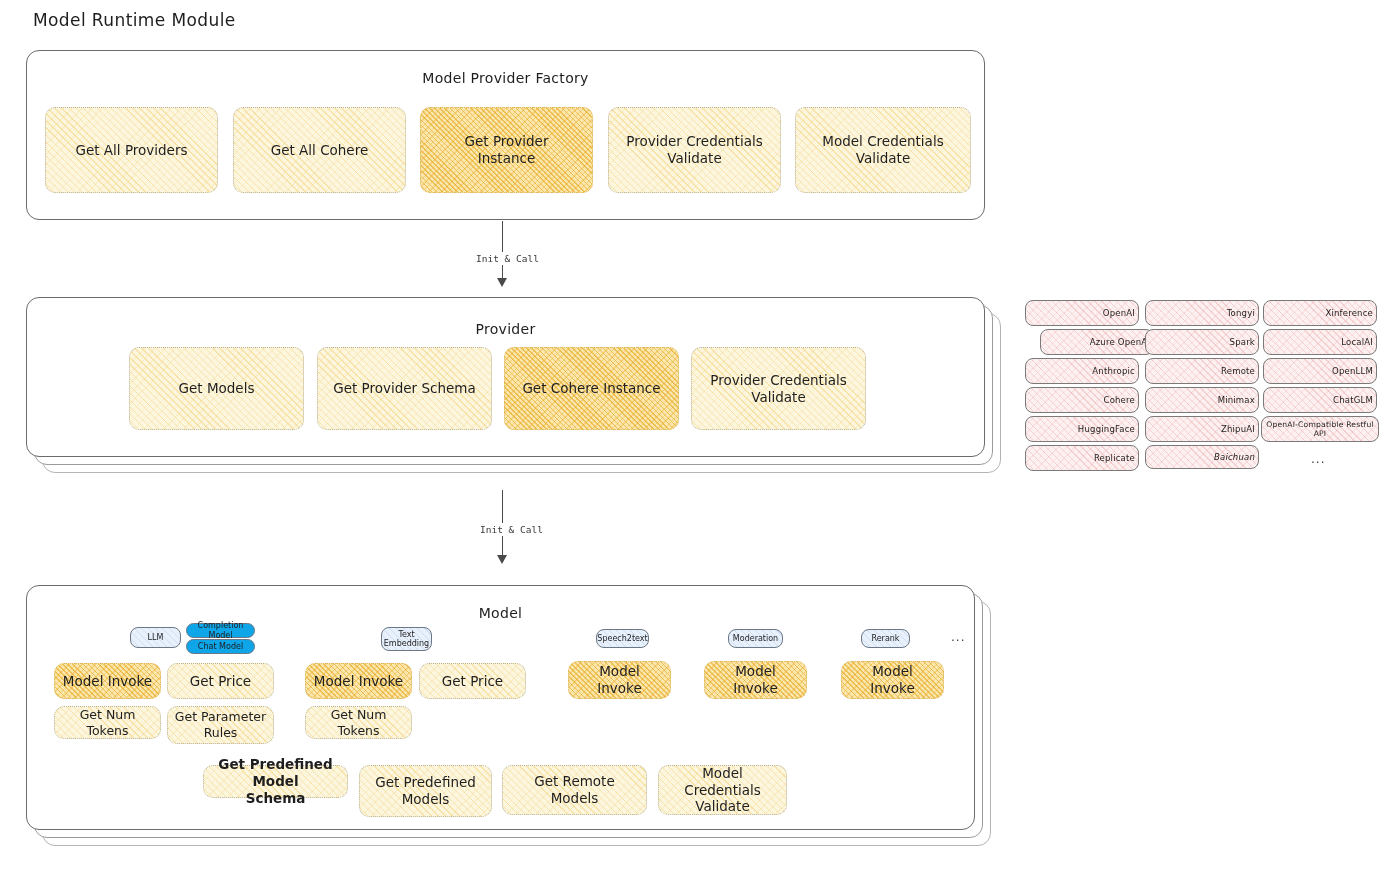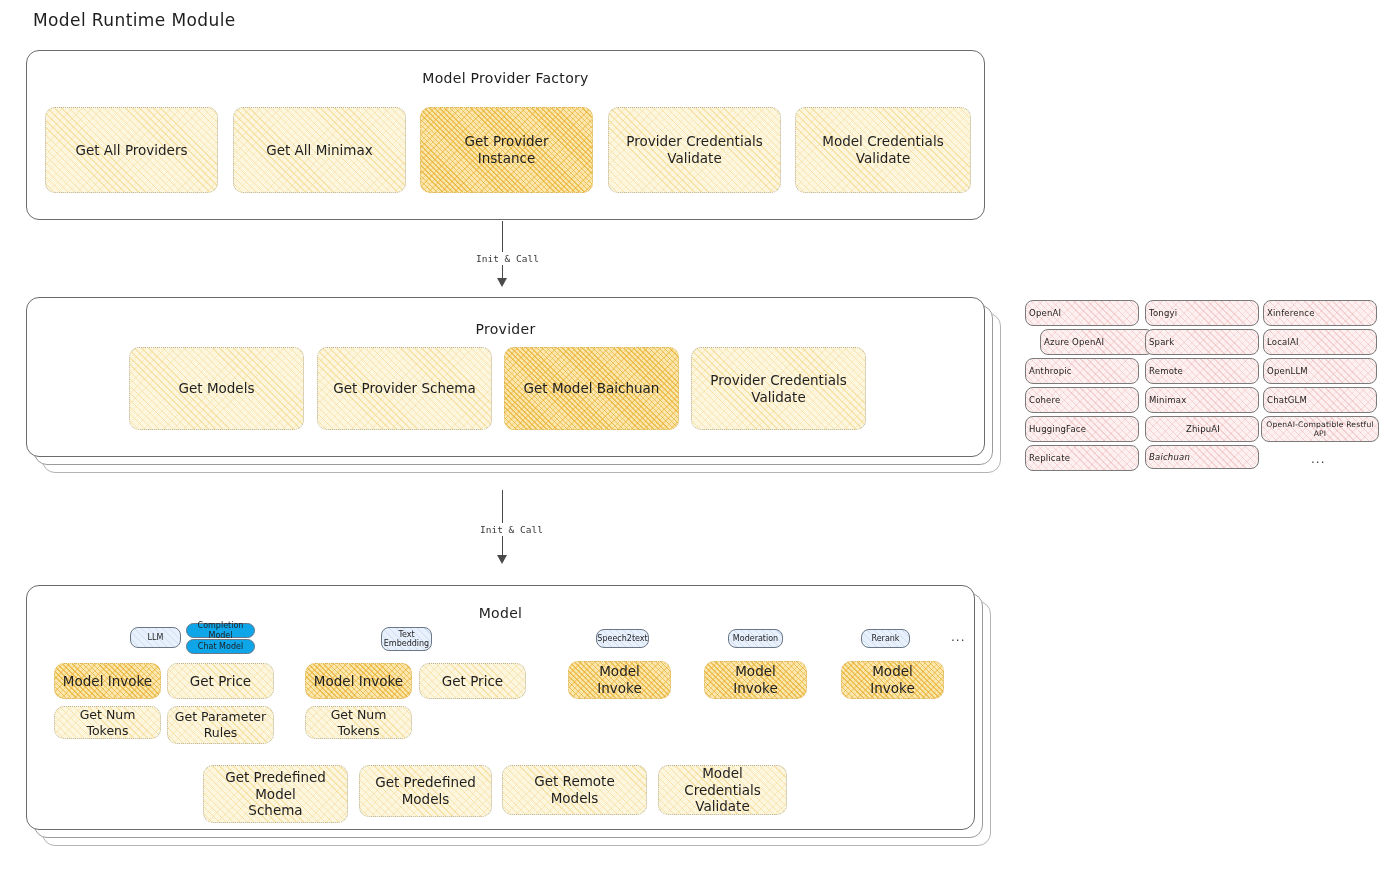--- a/index.html
+++ b/index.html
@@ -87,21 +87,21 @@
   .t12 { font-size: 12.5px; }
 
   
   .tag {
     position: absolute;
     box-sizing: border-box;
     border: 1.1px solid #7a7a7a;
     border-radius: 8px;
     display: flex;
     align-items: center;
-    justify-content: flex-start;
+    justify-content: flex-end;
     text-align: center;
     font-size: 8.5px;
     letter-spacing: 0.2px;
     color: #1e1e1e;
     background-color: #fdf0f0;
     background-image:
       repeating-linear-gradient(45deg, rgba(224,120,120,0.26) 0 1px, rgba(0,0,0,0) 1px 5px),
       repeating-linear-gradient(-45deg, rgba(224,120,120,0.12) 0 1px, rgba(0,0,0,0) 1px 6px);
     padding: 1px 3px;
   }
@@ -166,21 +166,21 @@
   <div class="page-title">Model Runtime Module</div>
 
   <div class="card" style="left:26px; top:50px; width:959px; height:170px;">
     <div class="card-title" style="top:19px;">Model Provider Factory</div>
   </div>
 
   <div class="box light t13" style="left:45px; top:107px; width:173px; height:86px;">
     <span class="lbl">Get All Providers</span>
   </div>
   <div class="box light t13" style="left:233px; top:107px; width:173px; height:86px;">
-    <span class="lbl">Get All Minimax</span>
+    <span class="lbl">Get All Cohere</span>
   </div>
   <div class="box strong t13" style="left:420px; top:107px; width:173px; height:86px;">
     <span class="lbl">Get Provider<br>Instance</span>
   </div>
   <div class="box light t13" style="left:608px; top:107px; width:173px; height:86px;">
     <span class="lbl">Provider Credentials<br>Validate</span>
   </div>
   <div class="box light t13" style="left:795px; top:107px; width:176px; height:86px;">
     <span class="lbl">Model Credentials<br>Validate</span>
   </div>
@@ -195,21 +195,21 @@
     <div class="card-title" style="top:23px;">Provider</div>
   </div>
 
   <div class="box light t13" style="left:129px; top:347px; width:175px; height:83px;">
     <span class="lbl">Get Models</span>
   </div>
   <div class="box light t13" style="left:317px; top:347px; width:175px; height:83px;">
     <span class="lbl">Get Provider Schema</span>
   </div>
   <div class="box strong t13" style="left:504px; top:347px; width:175px; height:83px;">
-    <span class="lbl">Get Model Baichuan</span>
+    <span class="lbl">Get Cohere Instance</span>
   </div>
   <div class="box light t13" style="left:691px; top:347px; width:175px; height:83px;">
     <span class="lbl">Provider Credentials<br>Validate</span>
   </div>
 
   <div class="tag" style="left:1025px; top:300px; width:114px; height:26px;">
     <span>OpenAI</span>
     </div>
   <div class="tag" style="left:1025px; top:329px; width:114px; height:26px;margin-left:15px;">
     <span>Azure OpenAI</span>
@@ -326,21 +326,21 @@
 
   <div class="badge blue" style="left:861px; top:629px; width:49px; height:19px;">
     <span>Rerank</span>
     </div>
   <div class="box strong t13" style="left:841px; top:661px; width:103px; height:38px;">
     <span class="lbl">Model Invoke</span>
     </div>
 
   <div class="ellipsis" style="left:951px; top:630px; font-size:12px;">...</div>
 
-  <div class="box light t13" style="left:203px; top:765px; width:145px; height:58px;">
+  <div class="box light t13" style="left:203px; top:765px; width:145px; height:33px;font-weight:bold;">
     <span class="lbl">Get Predefined Model<br>Schema</span>
     </div>
   <div class="box light t13" style="left:359px; top:765px; width:133px; height:52px;">
     <span class="lbl">Get Predefined<br>Models</span>
     </div>
   <div class="box light t13" style="left:502px; top:765px; width:145px; height:50px;">
     <span class="lbl">Get Remote Models</span>
     </div>
   <div class="box light t13" style="left:658px; top:765px; width:129px; height:50px;">
     <span class="lbl">Model Credentials<br>Validate</span>

